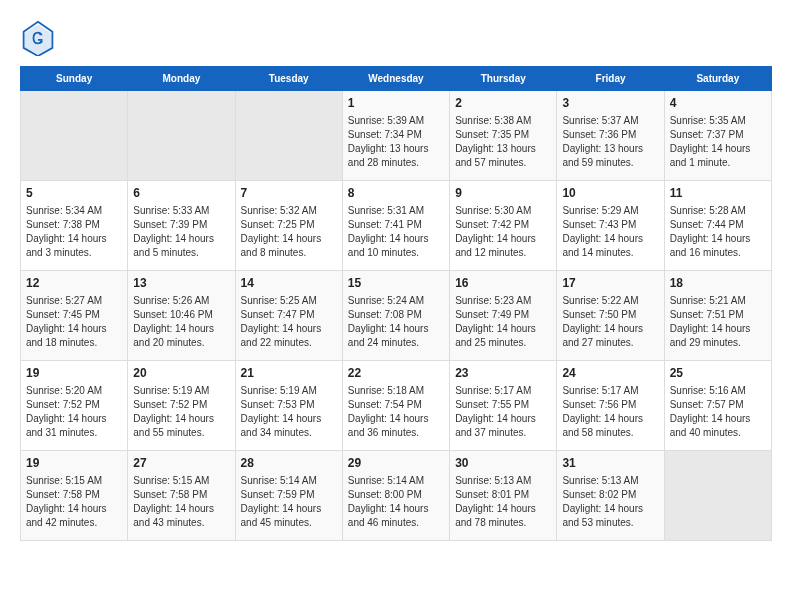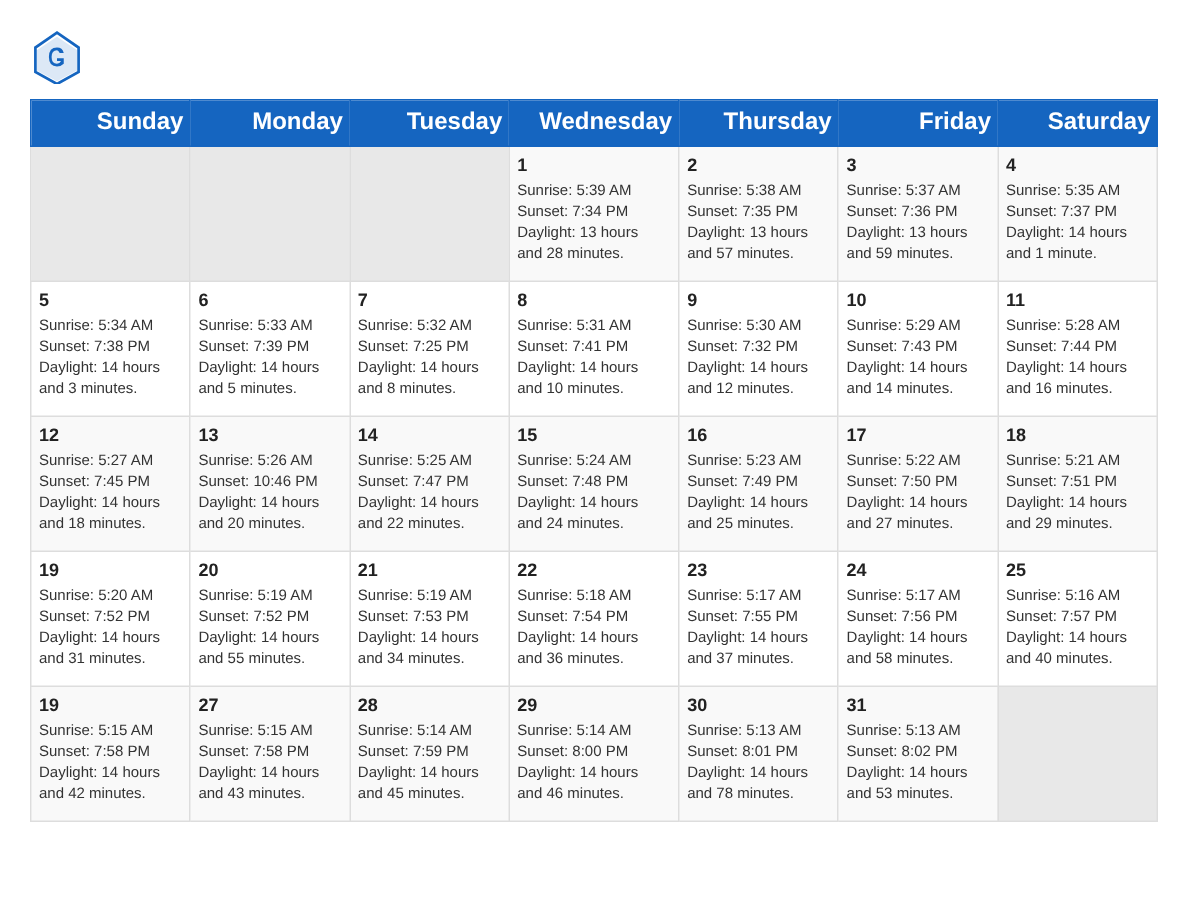--- a/index.html
+++ b/index.html
@@ -46,22 +46,22 @@
       width: 100%;
       border-collapse: collapse;
       font-size: 11px;
     }
     thead tr {
       background: #1565c0;
       color: white;
     }
     thead th {
       padding: 6px 4px;
-      text-align: right;
-      font-size: 16px;
+      text-align: center;
+      font-size: 10px;
       font-weight: bold;
       border: 1px solid #1565c0;
     }
     tbody tr {
       background: #fff;
     }
     tbody tr:nth-child(odd) {
       background: #f9f9f9;
     }
     tbody td {
@@ -182,21 +182,21 @@
         <td>
           <span class="day-num">8</span>
           <div class="day-info">Sunrise: 5:31 AM</div>
           <div class="day-info">Sunset: 7:41 PM</div>
           <div class="day-info">Daylight: 14 hours</div>
           <div class="day-info">and 10 minutes.</div>
         </td>
         <td>
           <span class="day-num">9</span>
           <div class="day-info">Sunrise: 5:30 AM</div>
-          <div class="day-info">Sunset: 7:32 PM</div>
+          <div class="day-info">Sunset: 7:42 PM</div>
           <div class="day-info">Daylight: 14 hours</div>
           <div class="day-info">and 12 minutes.</div>
         </td>
         <td>
           <span class="day-num">10</span>
           <div class="day-info">Sunrise: 5:29 AM</div>
           <div class="day-info">Sunset: 7:43 PM</div>
           <div class="day-info">Daylight: 14 hours</div>
           <div class="day-info">and 14 minutes.</div>
         </td>
@@ -226,21 +226,21 @@
         <td>
           <span class="day-num">14</span>
           <div class="day-info">Sunrise: 5:25 AM</div>
           <div class="day-info">Sunset: 7:47 PM</div>
           <div class="day-info">Daylight: 14 hours</div>
           <div class="day-info">and 22 minutes.</div>
         </td>
         <td>
           <span class="day-num">15</span>
           <div class="day-info">Sunrise: 5:24 AM</div>
-          <div class="day-info">Sunset: 7:48 PM</div>
+          <div class="day-info">Sunset: 7:08 PM</div>
           <div class="day-info">Daylight: 14 hours</div>
           <div class="day-info">and 24 minutes.</div>
         </td>
         <td>
           <span class="day-num">16</span>
           <div class="day-info">Sunrise: 5:23 AM</div>
           <div class="day-info">Sunset: 7:49 PM</div>
           <div class="day-info">Daylight: 14 hours</div>
           <div class="day-info">and 25 minutes.</div>
         </td>

